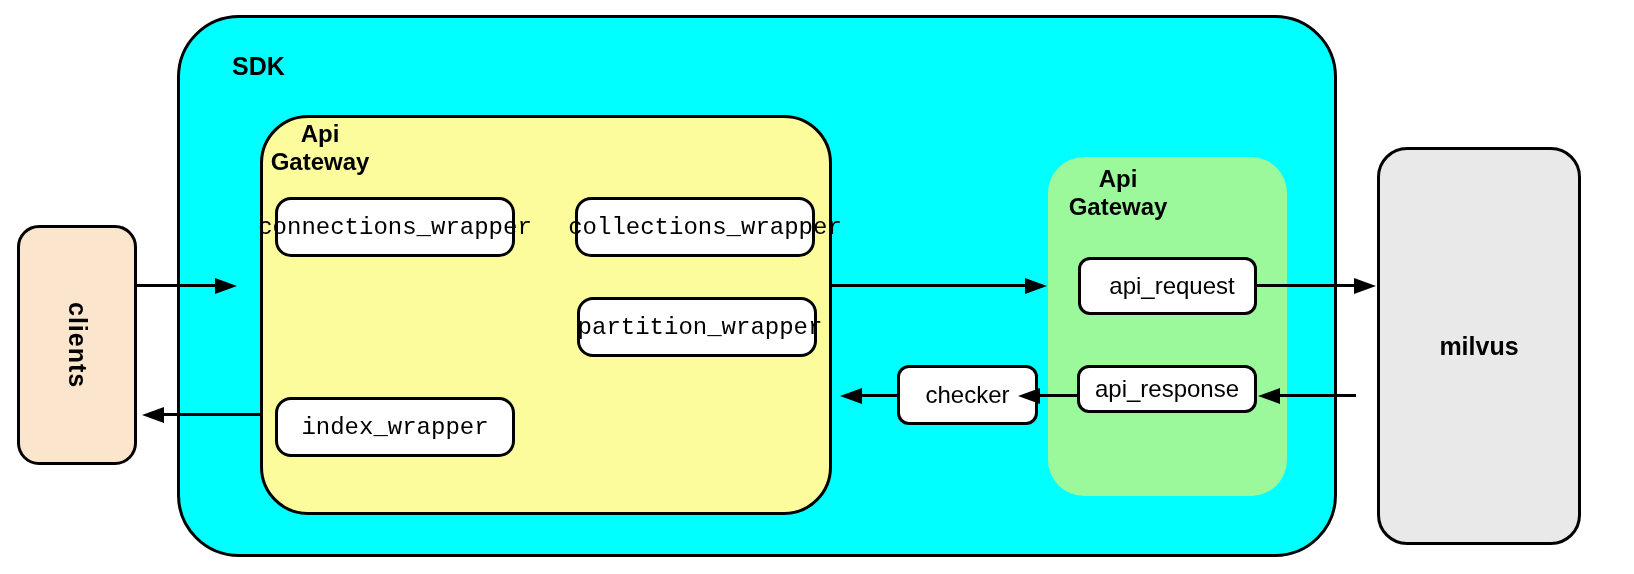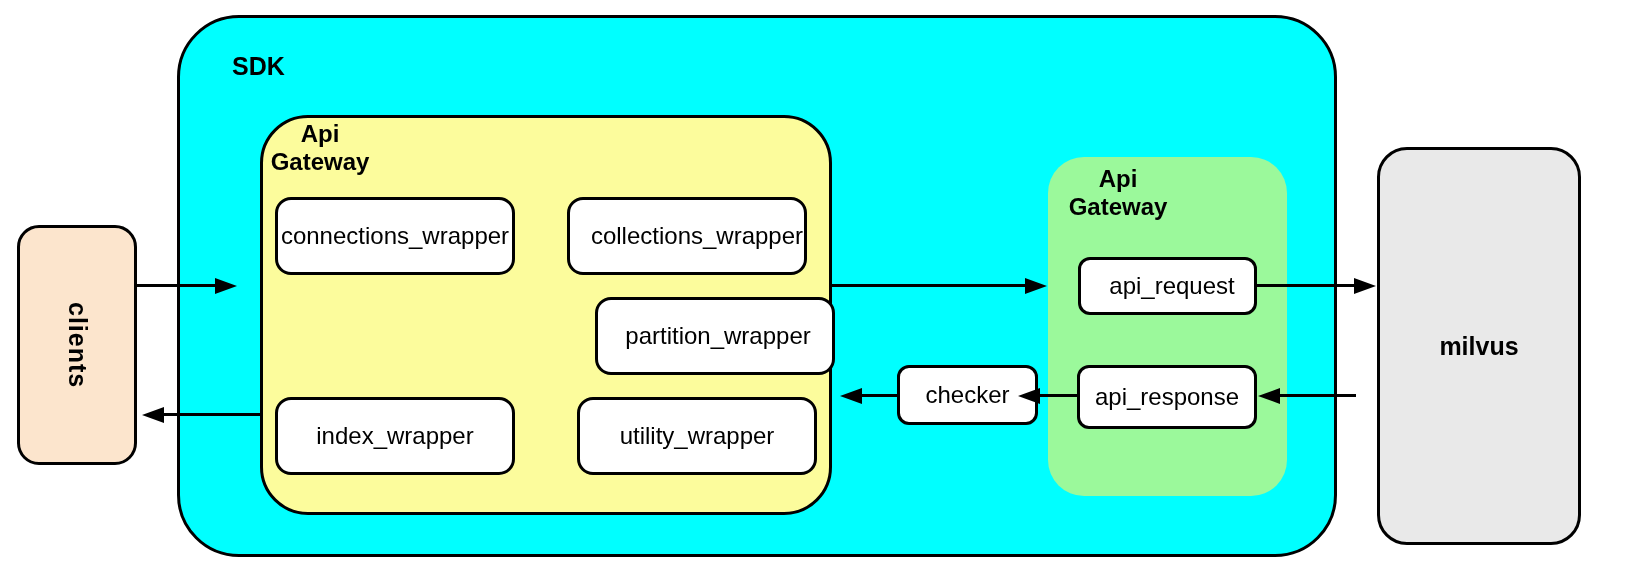--- a/index.html
+++ b/index.html
@@ -28,33 +28,33 @@
     left:80px;top:97px;width:572px;height:400px;
     background:#fcfc9c;border:3px solid #000;border-radius:48px;
   }
   .aw-label{left:0px;top:2px;width:114px;text-align:center;
     font-weight:bold;font-size:24px;line-height:28px;}
   .wbox{
     background:#ffffff;border:3px solid #000;border-radius:16px;
     display:flex;align-items:center;justify-content:center;
     font-size:24px;white-space:nowrap;
   }
-  .wbox.w240{width:240px;height:78px;}
-  .b-conn{left:12px;top:79px;}  .b-coll{left:304px;top:79px;padding-left:20px;}
-  .b-schema{left:12px;top:179px;} .b-part{left:332px;top:179px;padding-left:6px;}
+  .wbox.w240{width:240px;height:60px;font-family:Liberation Mono, monospace;}
+  .b-conn{left:12px;top:79px;}  .b-coll{left:312px;top:79px;padding-left:20px;}
+  .b-schema{left:12px;top:179px;} .b-part{left:314px;top:179px;padding-left:6px;}
   .b-index{left:12px;top:279px;} .b-util{left:314px;top:279px;}
   .checker{left:717px;top:347px;width:141px;height:60px;border-radius:12px;}
   .api-gateway{
     left:868px;top:139px;width:239px;height:339px;
     background:#9bf99b;border-radius:36px;
   }
   .ag-label{left:10px;top:8px;width:120px;text-align:center;
     font-weight:bold;font-size:24px;line-height:28px;}
   .b-req{left:30px;top:100px;width:179px;height:58px;border-radius:12px;padding-left:9px;}
-  .b-resp{left:29px;top:208px;width:180px;height:64px;border-radius:12px;}
+  .b-resp{left:29px;top:208px;width:180px;height:48px;border-radius:12px;}
   .milvus{
     left:1377px;top:147px;width:204px;height:398px;
     background:#e9e9e9;border:3px solid #000;border-radius:30px;
     display:flex;align-items:center;justify-content:center;
     font-weight:bold;font-size:25px;
   }
   
   .aline{height:3px;background:#000;}
   .ahead{width:0;height:0;border-top:8px solid transparent;border-bottom:8px solid transparent;}
   .ahead.r{border-left:22px solid #000;}
@@ -74,21 +74,20 @@
 
     <div class="abs api-wrapper">
       <div class="abs aw-label">
         <div>Api</div>
         <div>Gateway</div>
       </div>
       <div class="abs wbox w240 b-conn">connections_wrapper</div>
       <div class="abs wbox w240 b-coll">collections_wrapper</div>
       <div class="abs wbox w240 b-part">partition_wrapper</div>
       <div class="abs wbox w240 b-index">index_wrapper</div>
-      <div class="abs wbox w240 b-util">utility_wrapper</div>
     </div>
 
     <div class="abs wbox checker">checker</div>
 
     <div class="abs api-gateway">
       <div class="abs ag-label">
         <div>Api</div>
         <div>Gateway</div>
       </div>
       <div class="abs wbox b-req">api_request</div>

